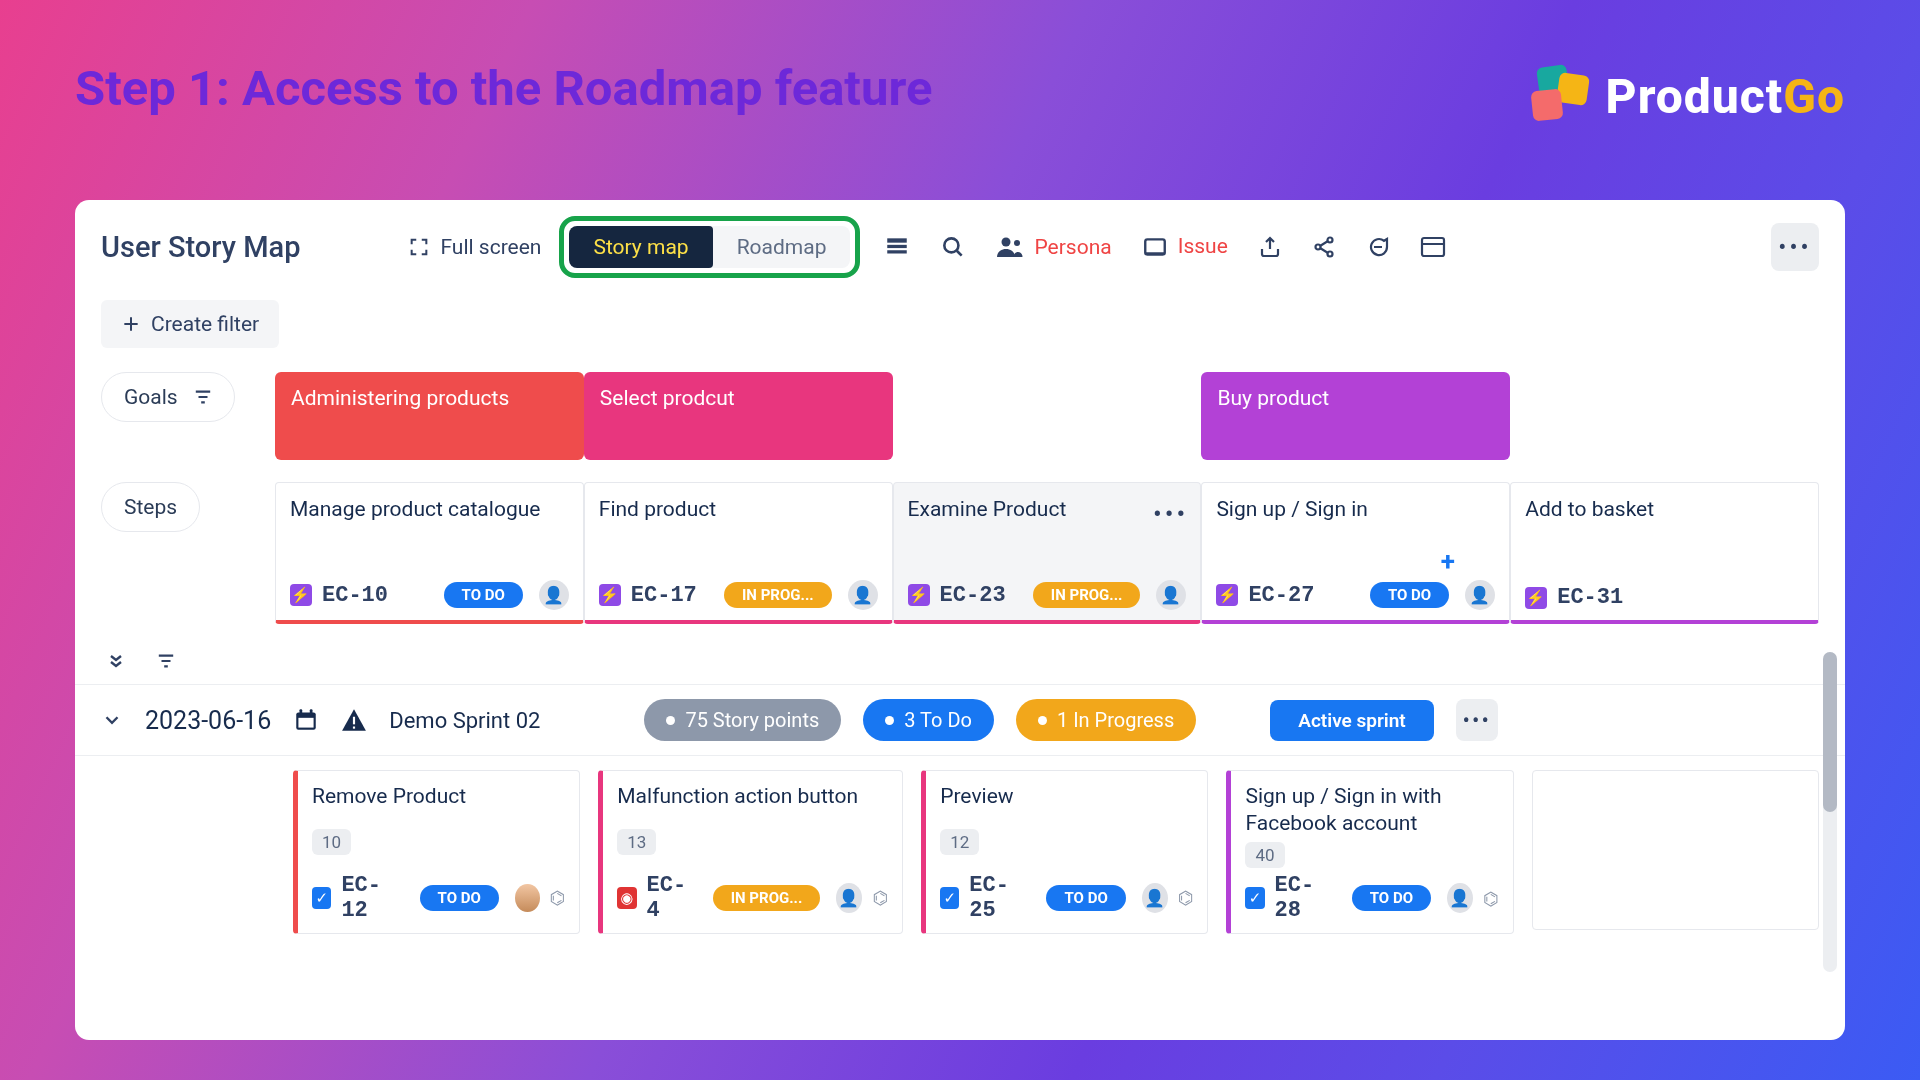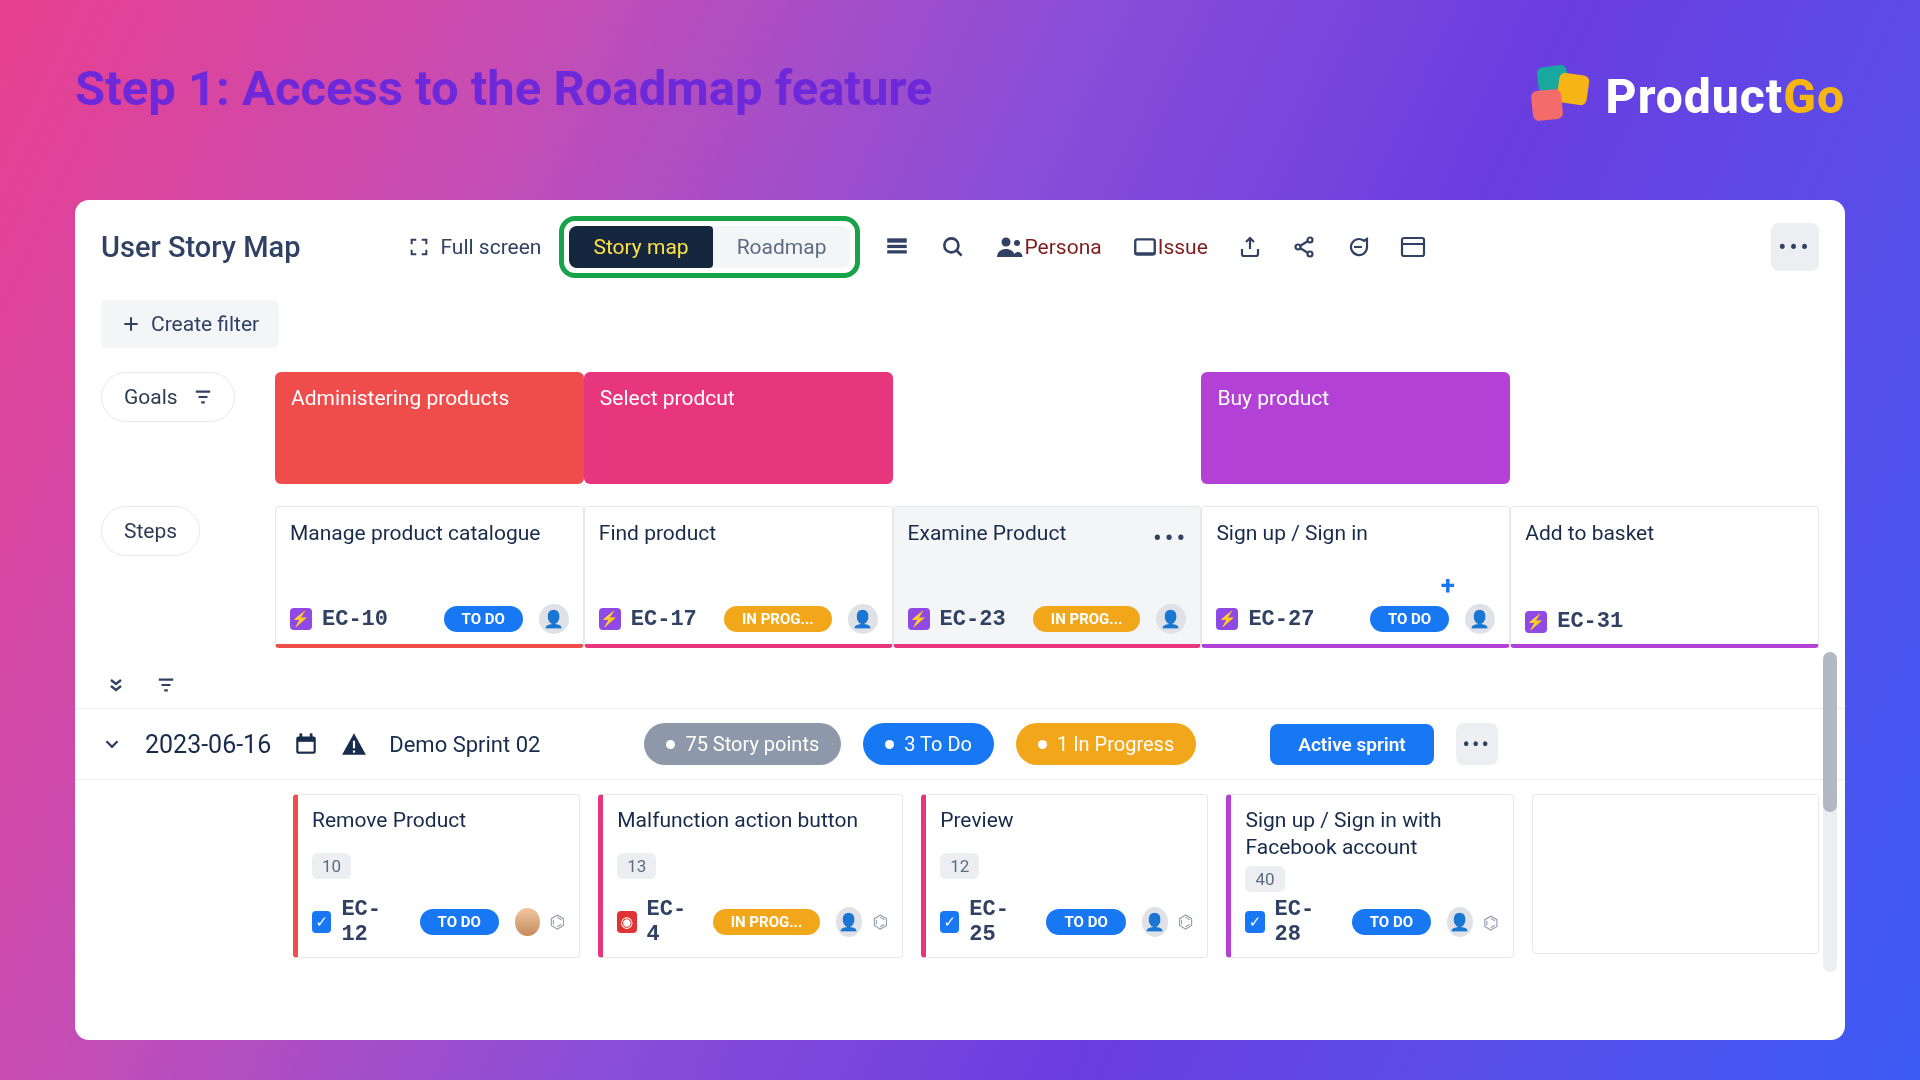--- a/index.html
+++ b/index.html
@@ -18,31 +18,31 @@
   .toolbar { display: flex; align-items: center; padding: 16px 26px 14px 26px; gap: 18px; }
   .title { color: #304163; font-size: 29px; font-weight: 500; flex: 0 0 auto; margin-right: 90px; }
   .tb-btn { display: inline-flex; align-items: center; gap: 10px; color: #304163; font-size: 21px; background: none; border: none; cursor: pointer; }
   .icon { display: inline-flex; }
   svg { display: block; }
   .seg-outline { border: 5px solid #17a34a; border-radius: 16px; padding: 5px; display: flex; }
   .seg { display: flex; background: #f4f5f7; border-radius: 8px; overflow: hidden; }
   .seg button { border: none; font-size: 21px; padding: 9px 24px; cursor: pointer; background: transparent; color: #5e6c84; }
   .seg button.active { background: #15263f; color: #fde047; border-radius: 4px; }
   .toolbar-icons { display: flex; align-items: center; gap: 30px; margin-left: 6px; }
-  .persona-btn, .issue-btn { display: inline-flex; align-items: center; color: #7f1d1d; font-size: 21px; cursor: pointer; }
+  .persona-btn, .issue-btn { display: inline-flex; gap: 10px; color: #ef4444; font-size: 21px; cursor: pointer; }
   .sq-btn { width: 48px; height: 48px; border-radius: 8px; background: #eceef1; display: flex; align-items: center; justify-content: center; cursor: pointer; }
   .toolbar .spacer { flex: 1; }
 
   .filterbar { padding: 8px 26px 20px 26px; }
   .create-filter { background: #f4f5f7; border: none; color: #304163; font-size: 21px; padding: 12px 20px; border-radius: 6px; display: inline-flex; align-items: center; gap: 10px; cursor: pointer; }
 
   .lanes { padding: 4px 26px 14px 26px; display: flex; flex-direction: column; gap: 22px; }
   .lane { display: grid; grid-template-columns: 174px repeat(5, 1fr); align-items: start; }
   .lane-label { background: #fff; border: 1px solid #e6e8ed; border-radius: 26px; padding: 12px 22px; color: #2b3c57; font-size: 21px; display: inline-flex; align-items: center; gap: 16px; width: fit-content; }
-  .goal-card { border-radius: 6px; padding: 14px 16px; height: 112px; color: #fff; font-size: 21px; }
+  .goal-card { border-radius: 6px; padding: 14px 16px; height: 88px; color: #fff; font-size: 21px; }
   .goal-red { background: #ef4c4c; }
   .goal-pink { background: #e8367e; }
   .goal-purple { background: #b341d6; }
 
   .step-card { border: 1px solid #e6e8ed; border-bottom: 4px solid; border-radius: 4px; padding: 14px 14px 10px 14px; height: 142px; display: flex; flex-direction: column; justify-content: space-between; position: relative; }
   .step-card.red  { border-bottom-color: #ef4c4c; }
   .step-card.pink { border-bottom-color: #e8367e; }
   .step-card.purple { border-bottom-color: #b341d6; }
   .step-card .name { color: #172b4d; font-size: 21px; }
   .step-card.hover { background: #f4f5f7; }

